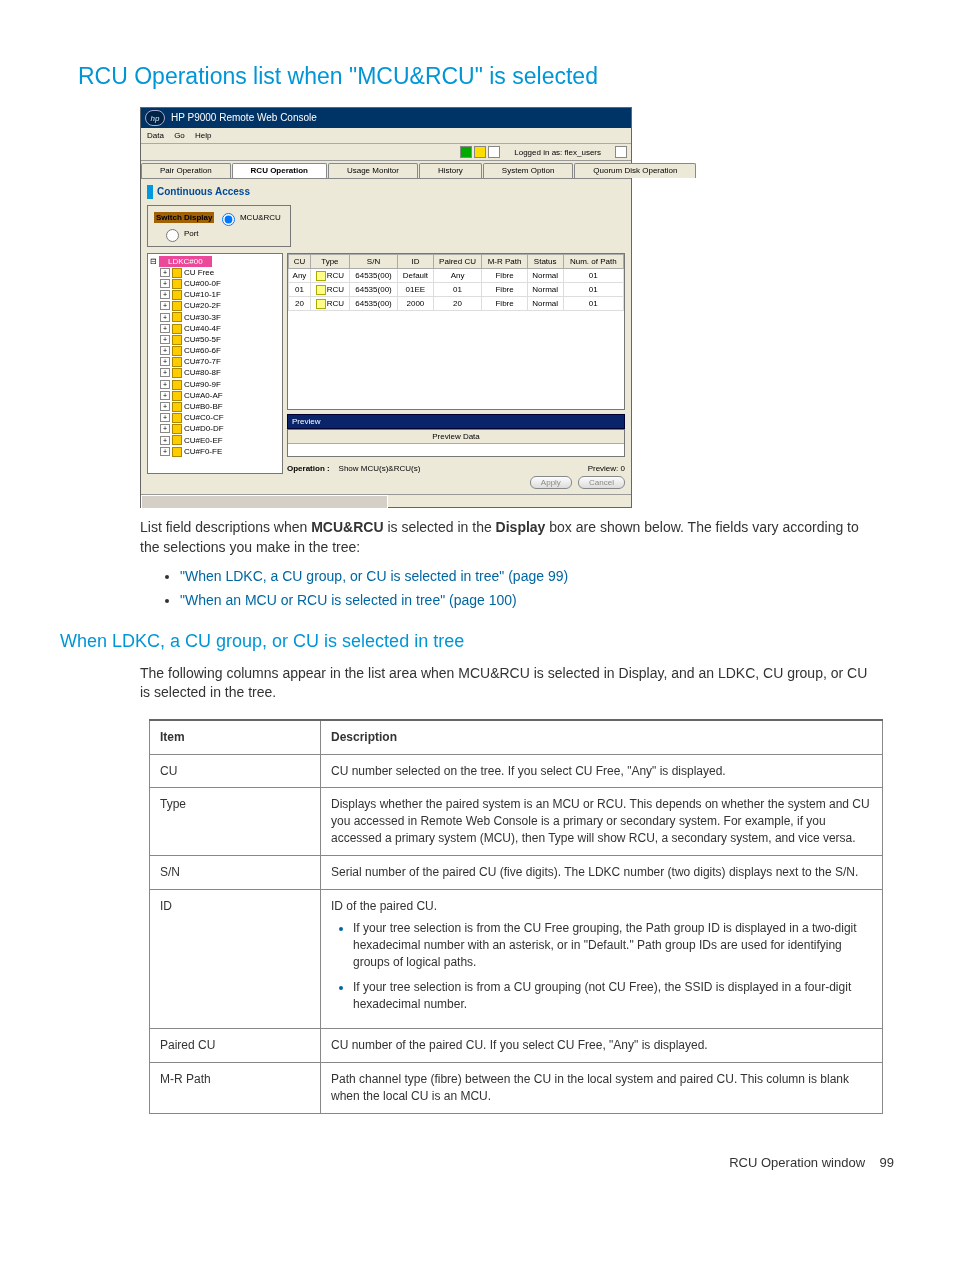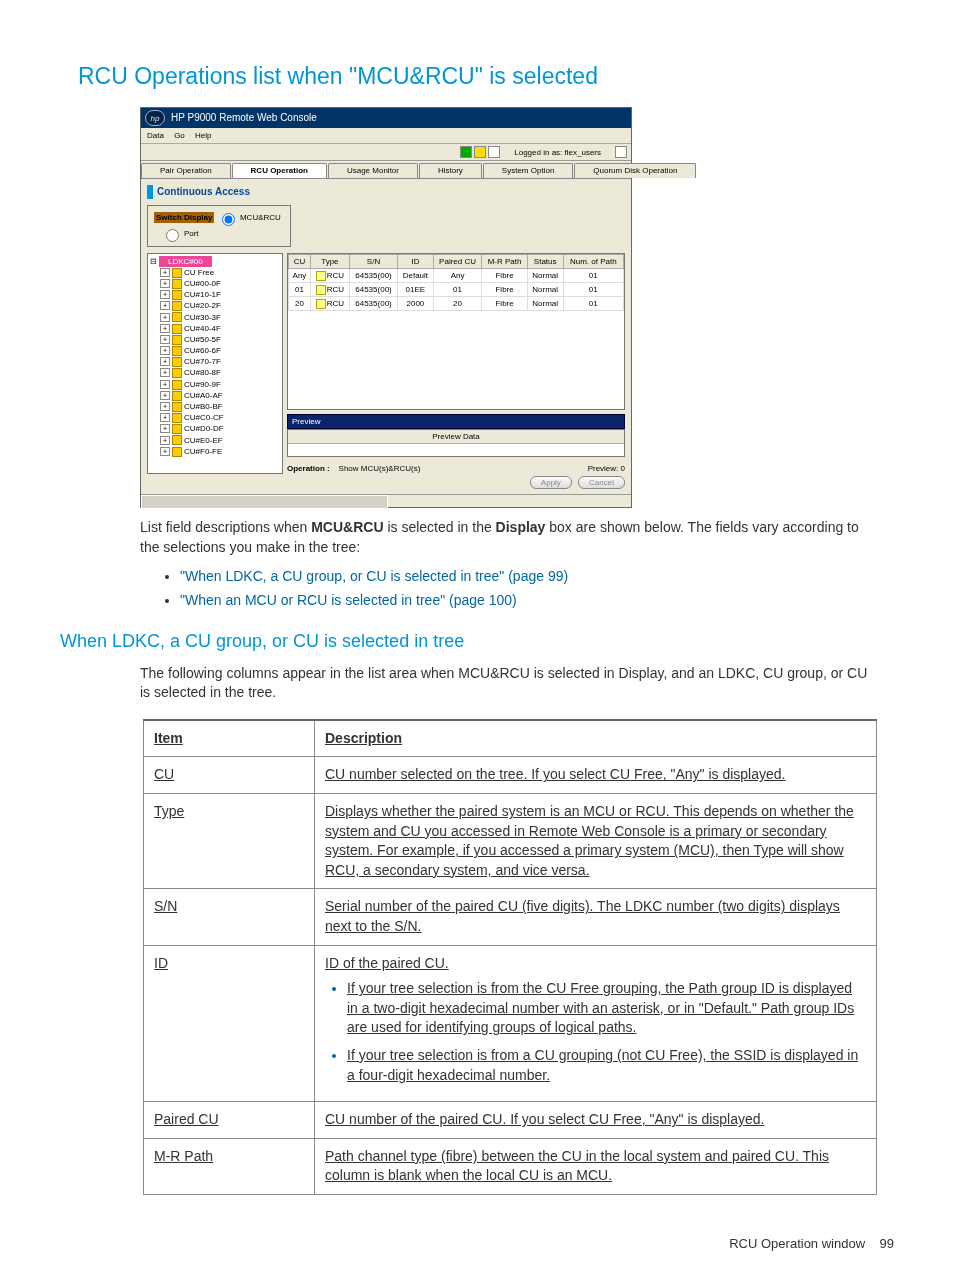--- a/index.html
+++ b/index.html
@@ -174,23 +174,22 @@
   }
   .bottom-scroll .thumb{
     position:absolute; left:0; top:0; height:100%; width:50%;
     background:#d4d0c8; border:1px solid #fff;
   }
 
   
   table.desc {
     border-collapse: collapse;
     width: 100%;
-    margin: 16px 0 10px 3px;
-    font-size: 14px;
-    text-decoration: underline;
+    margin: 16px 0 10px 9px;
+    font-size: 12px;
   }
   table.desc th, table.desc td {
     border: 1px solid #888;
     padding: 8px 10px;
     text-align: left;
     vertical-align: top;
   }
   table.desc th {
     background: #fff;
     font-weight: bold;

